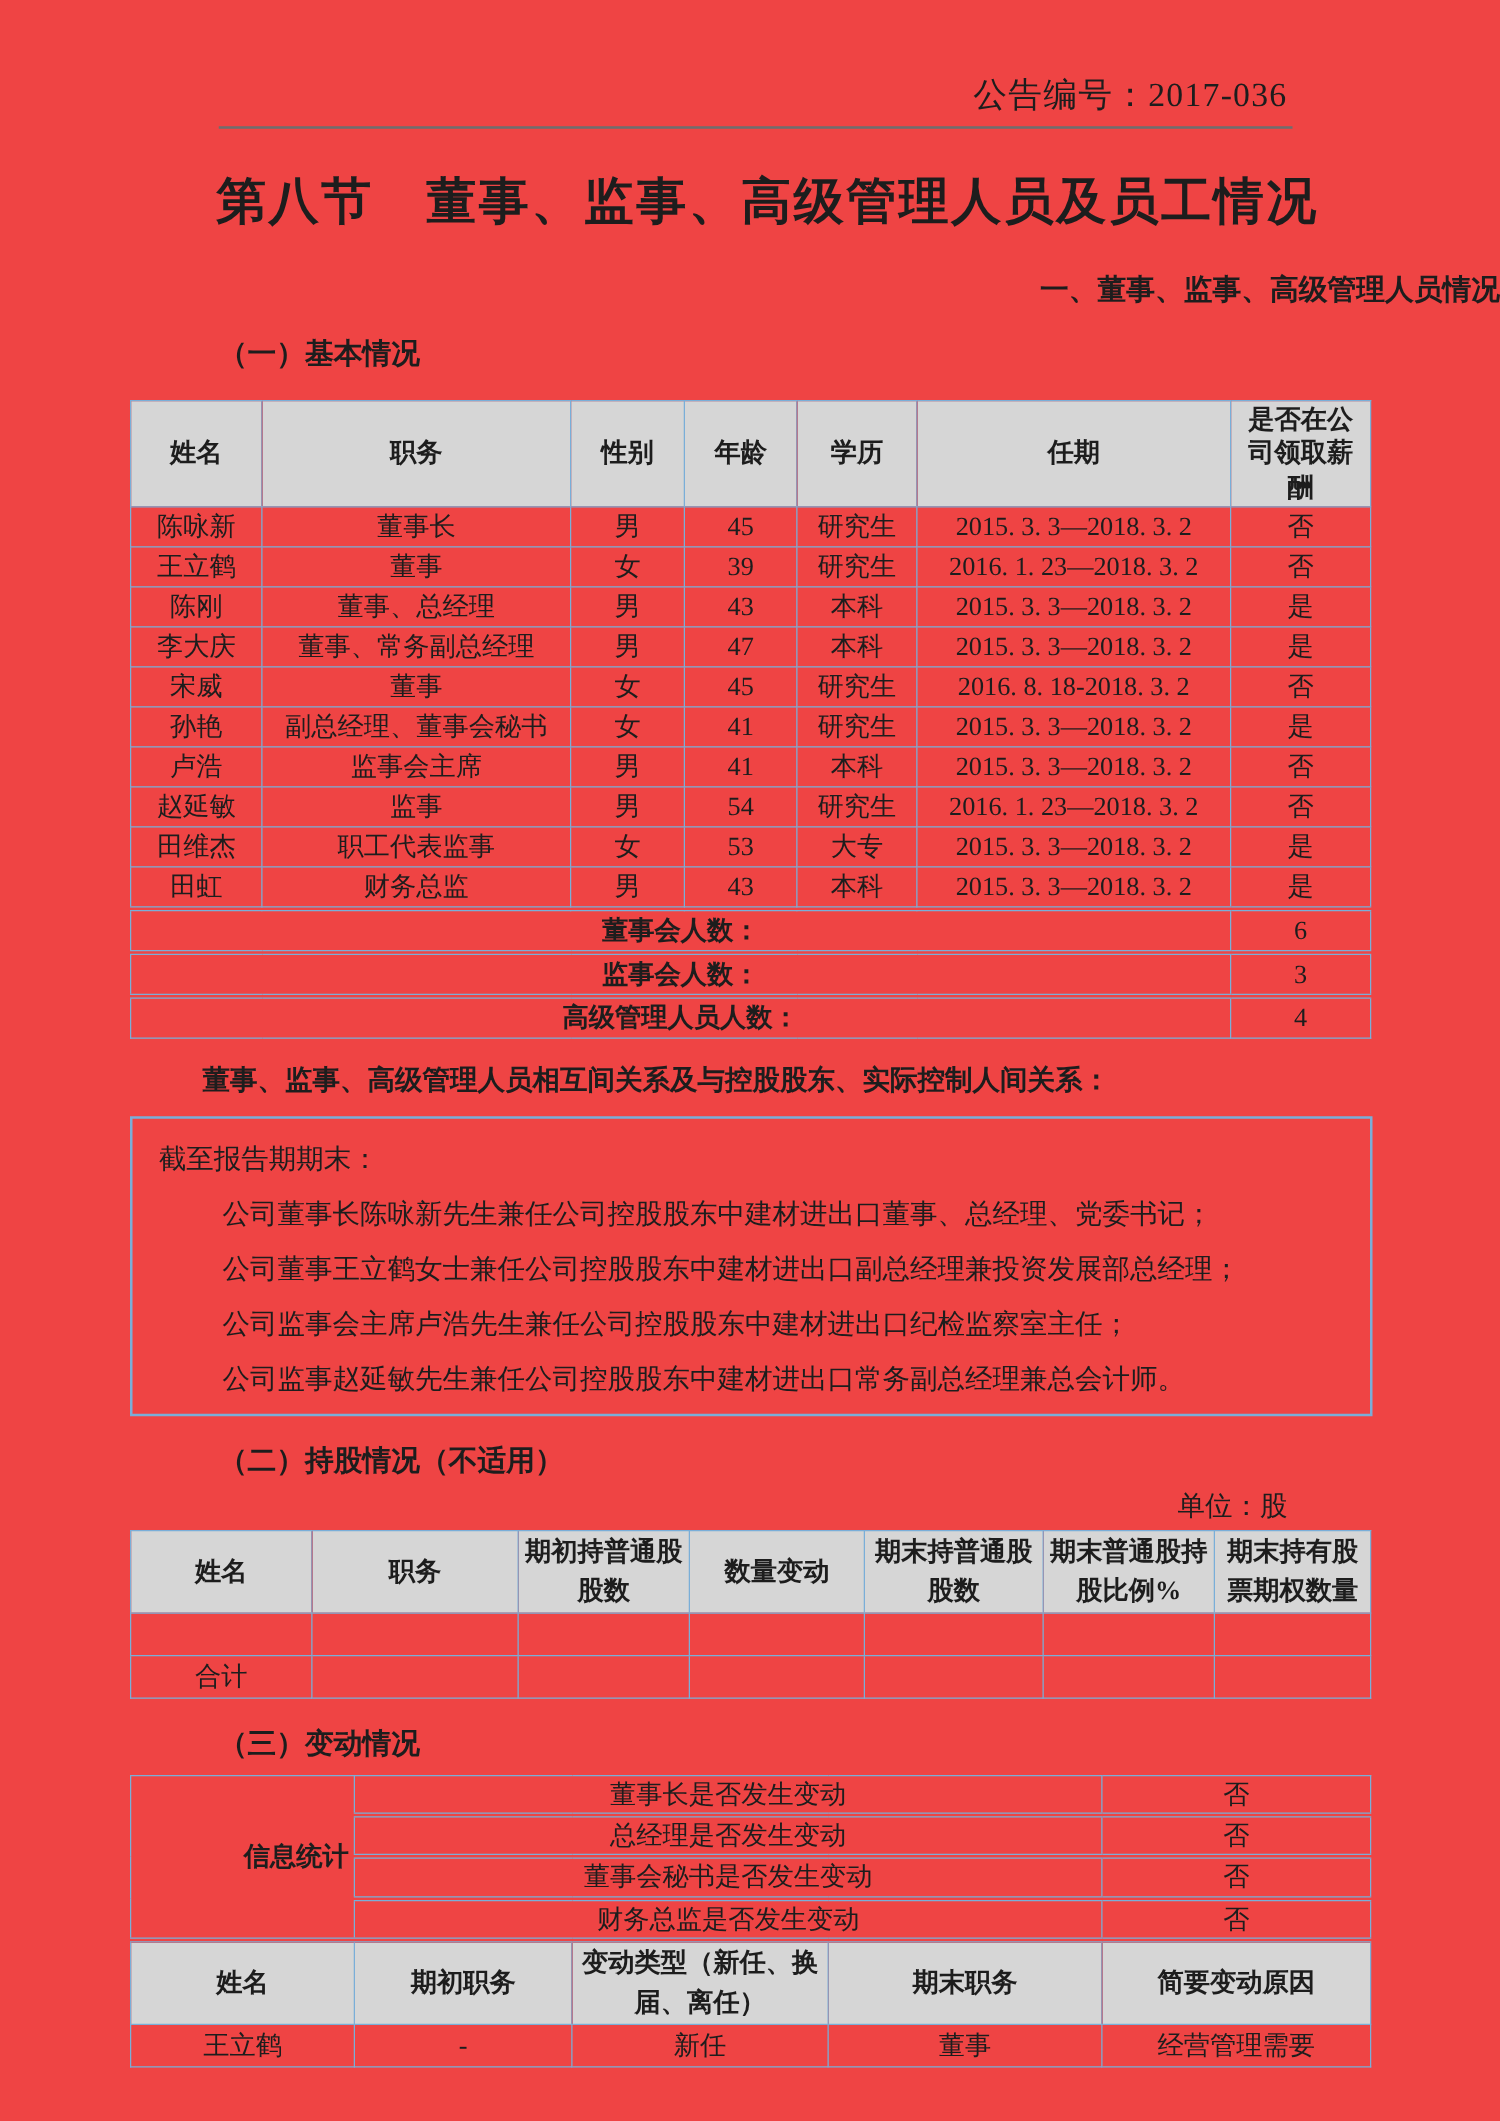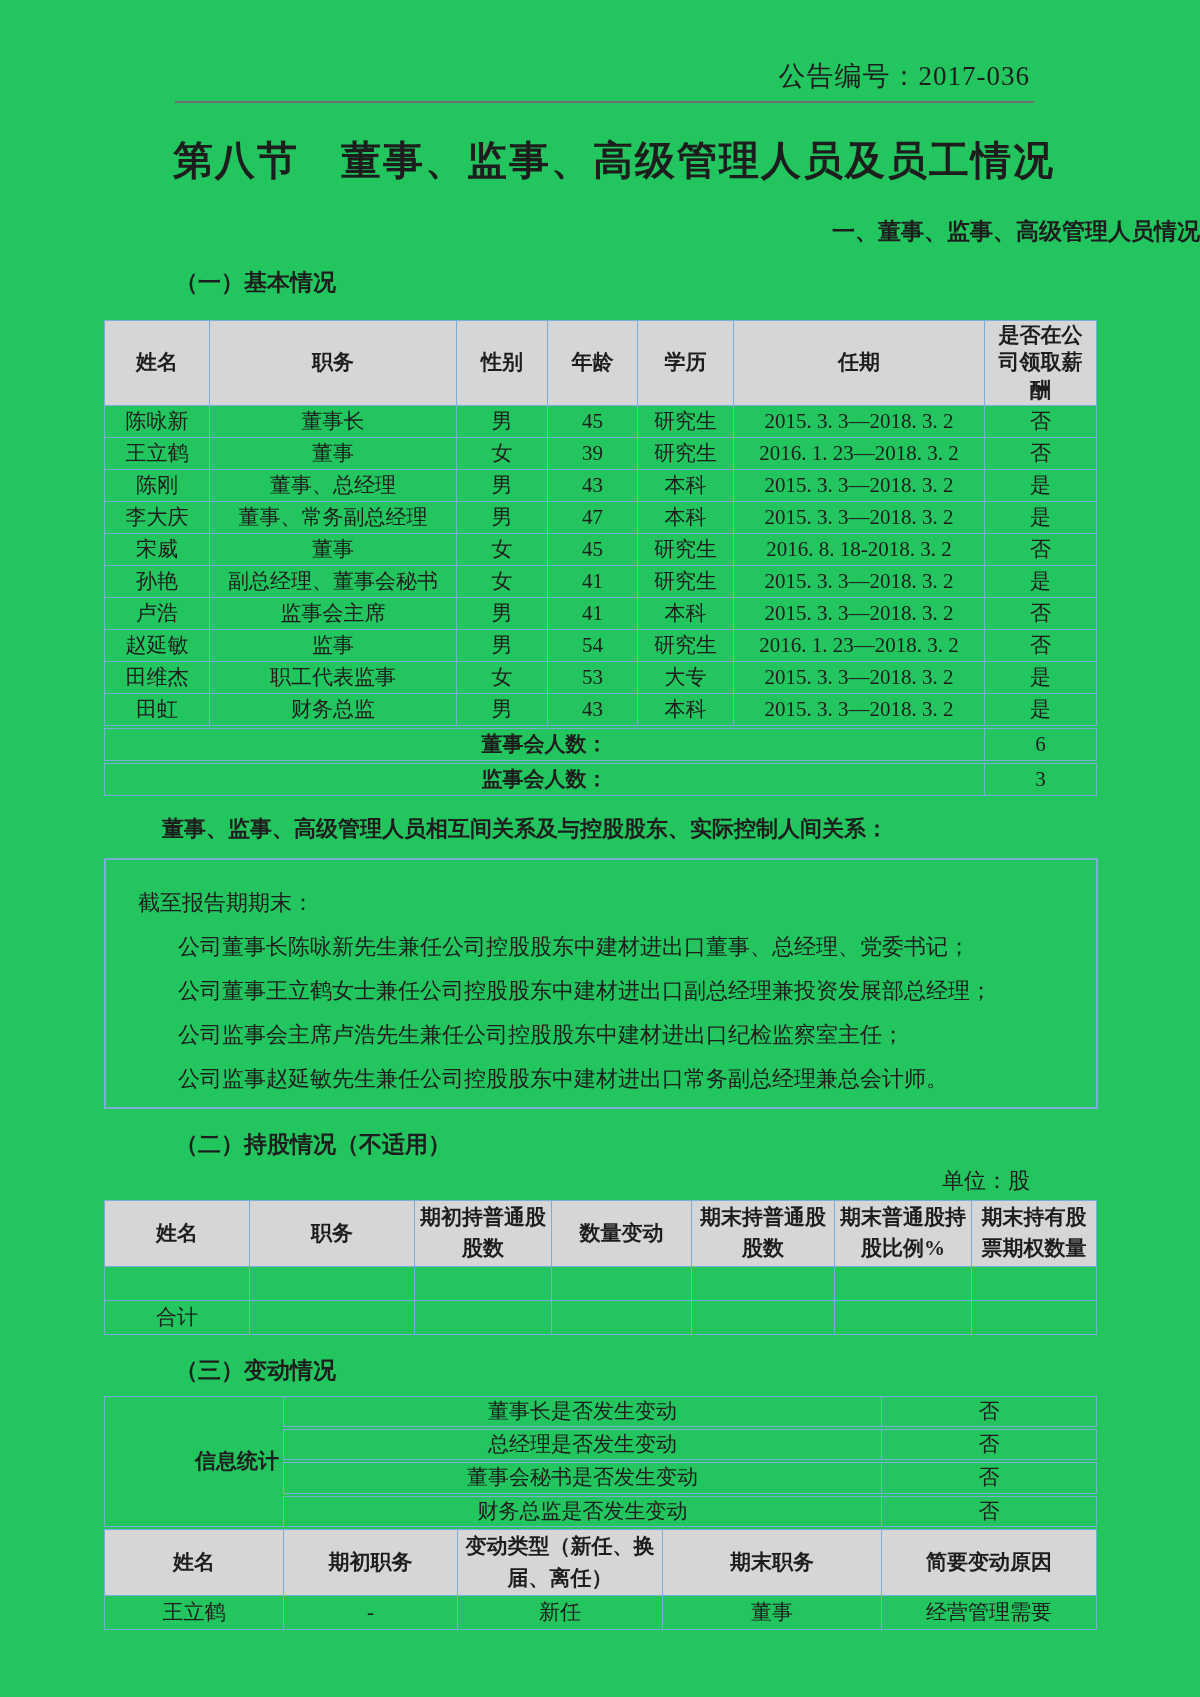--- a/index.html
+++ b/index.html
@@ -1,38 +1,38 @@
 <!DOCTYPE html>
 <html><head>
 <meta charset="utf-8">
 <style>
   html,body{margin:0;padding:0;background:#ffffff;}
   .page{
-    width:1200px;height:1697px;background:#22c55e;overflow:hidden;position:relative;
+    width:1200px;height:1697px;background:#ef4444;overflow:hidden;position:relative;
     font-family:"Liberation Serif","DejaVu Serif",serif;color:#1d1d1d;
   }
   .sans{font-family:"Liberation Sans","DejaVu Sans",sans-serif;}
   .notice{padding-top:58px;text-align:right;padding-right:170px;font-size:27px;letter-spacing:1px;}
   .rule{margin:7px 0 0 175px;width:859px;height:2px;background:#6e6e6e;}
   .doc-title{margin:30px 0 16px 0;text-align:center;font-size:40px;font-weight:bold;letter-spacing:2px;padding-left:28px;}
   .h2{margin:28px 0 0 168px;font-size:23px;font-weight:bold;text-align:right;}
   .h3{margin:20px 0 0 175px;font-size:23px;font-weight:bold;}
   table{border-collapse:collapse;table-layout:fixed;margin-left:104px;width:992px;font-size:21px;}
   th,td{border:1px solid #7aaed8;text-align:center;vertical-align:middle;padding:1px 4px;line-height:1.3;
         overflow:hidden;word-break:break-all;}
   th{background:#d6d6d6;font-weight:bold;}
   .t1{margin-top:22px;}
   .t1 th{height:54px;}
   .t1 td{height:29px;}
   tr.dbl td, tr.dbl th{border-top:4px double #7aaed8;}
   .sum-label{font-weight:bold;}
   .rel-h{margin:18px 0 0 162px;font-size:22px;font-weight:bold;}
   .rel-box{margin:14px 0 0 104px;width:956px;border:2px solid #7aaed8;padding:14px 17px 14px;font-size:22px;line-height:28px;}
   .rel-box .para{margin:16px 0 0 0;text-indent:2.5em;}
-  .rel-box .intro{margin:15px;}
+  .rel-box .intro{margin:4px;}
   .unit{text-align:right;margin:6px 170px 0 0;font-size:22px;}
   .t2{margin-top:4px;}
   .t2 th{height:56px;line-height:1.5;}
   .t2 td{height:31px;}
   .t3{margin-top:10px;}
   .t3 td{height:27px;}
   .t3 th{height:60px;line-height:1.5;}
   .t3 td.group-label{font-weight:bold;text-align:right;}
   .t3 tr.data-row td{height:31px;}
 </style>
@@ -159,20 +159,24 @@
       <td>是</td>
     </tr>
     <tr class="dbl">
       <td colspan="6" class="sum-label">董事会人数：</td>
       <td>6</td>
     </tr>
     <tr class="dbl">
       <td colspan="6" class="sum-label">监事会人数：</td>
       <td>3</td>
     </tr>
+    <tr class="dbl">
+      <td colspan="6" class="sum-label">高级管理人员人数：</td>
+      <td>4</td>
+    </tr>
   </tbody>
     </table>
 
   <div class="rel-h sans">董事、监事、高级管理人员相互间关系及与控股股东、实际控制人间关系：</div>
 
   <div class="rel-box">
     <p class="intro">截至报告期期末：</p>
     <p class="para">公司董事长陈咏新先生兼任公司控股股东中建材进出口董事、总经理、党委书记；</p>
     <p class="para">公司董事王立鹤女士兼任公司控股股东中建材进出口副总经理兼投资发展部总经理；</p>
     <p class="para">公司监事会主席卢浩先生兼任公司控股股东中建材进出口纪检监察室主任；</p>

